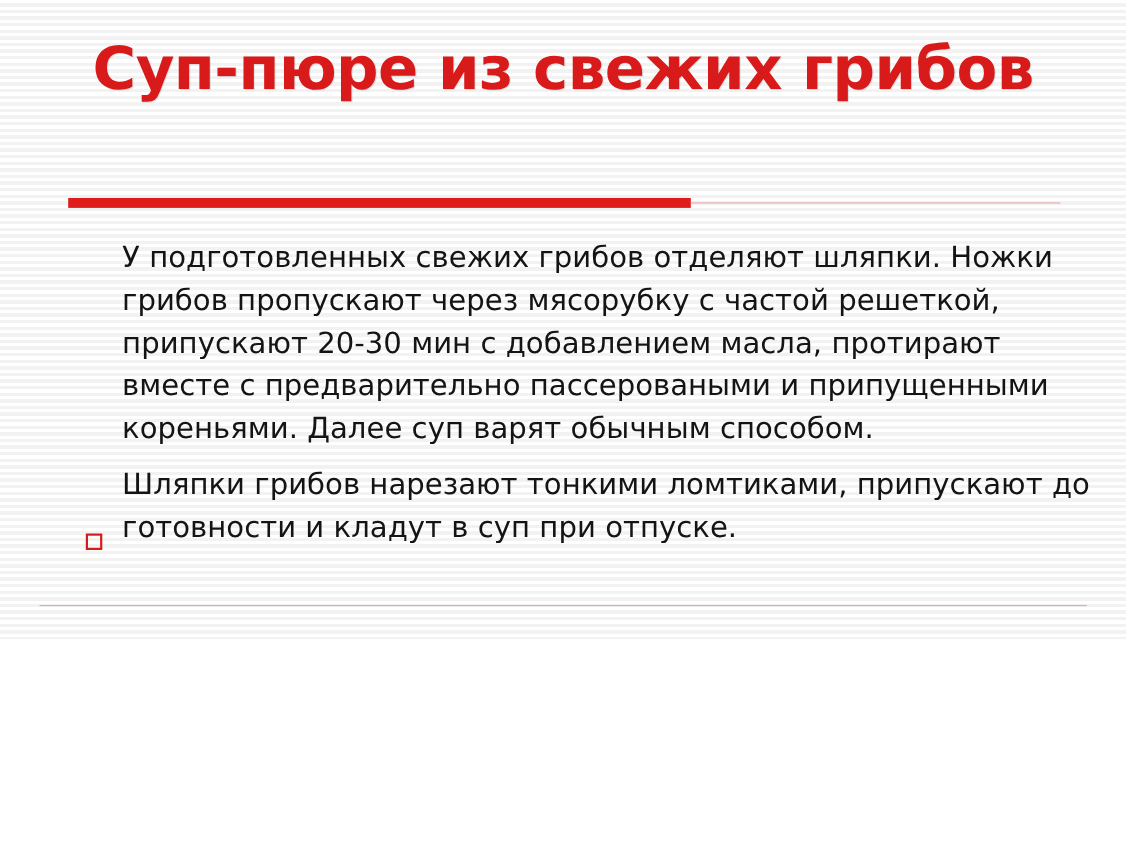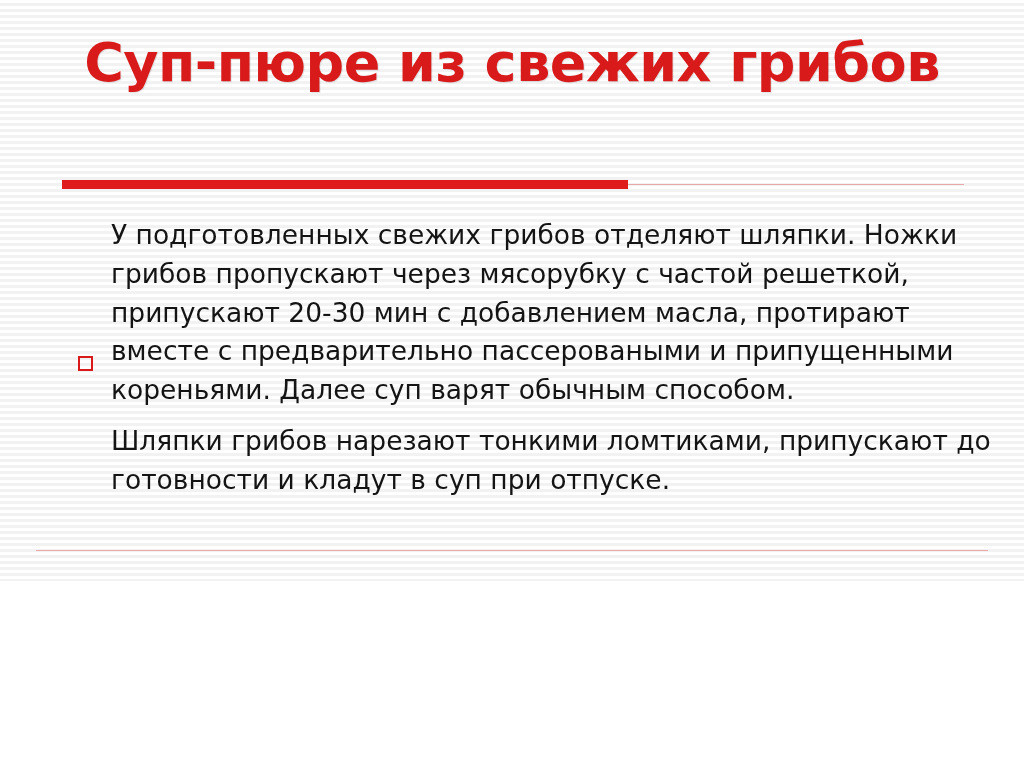--- a/index.html
+++ b/index.html
@@ -68,21 +68,21 @@
     background: #e8a9a9;
   }
 
   
   .body-block {
     position: absolute;
     top: 216px;
     left: 78px;
     width: 930px;
     display: flex;
-    align-items: center;
+    align-items: flex-end;
   }
   .bullet-marker {
     flex: 0 0 auto;
     width: 15px;
     height: 15px;
     border: 2px solid #d81a1a;
     margin-top: 12px;
     margin-right: 18px;
     box-sizing: border-box;
     background: transparent;

